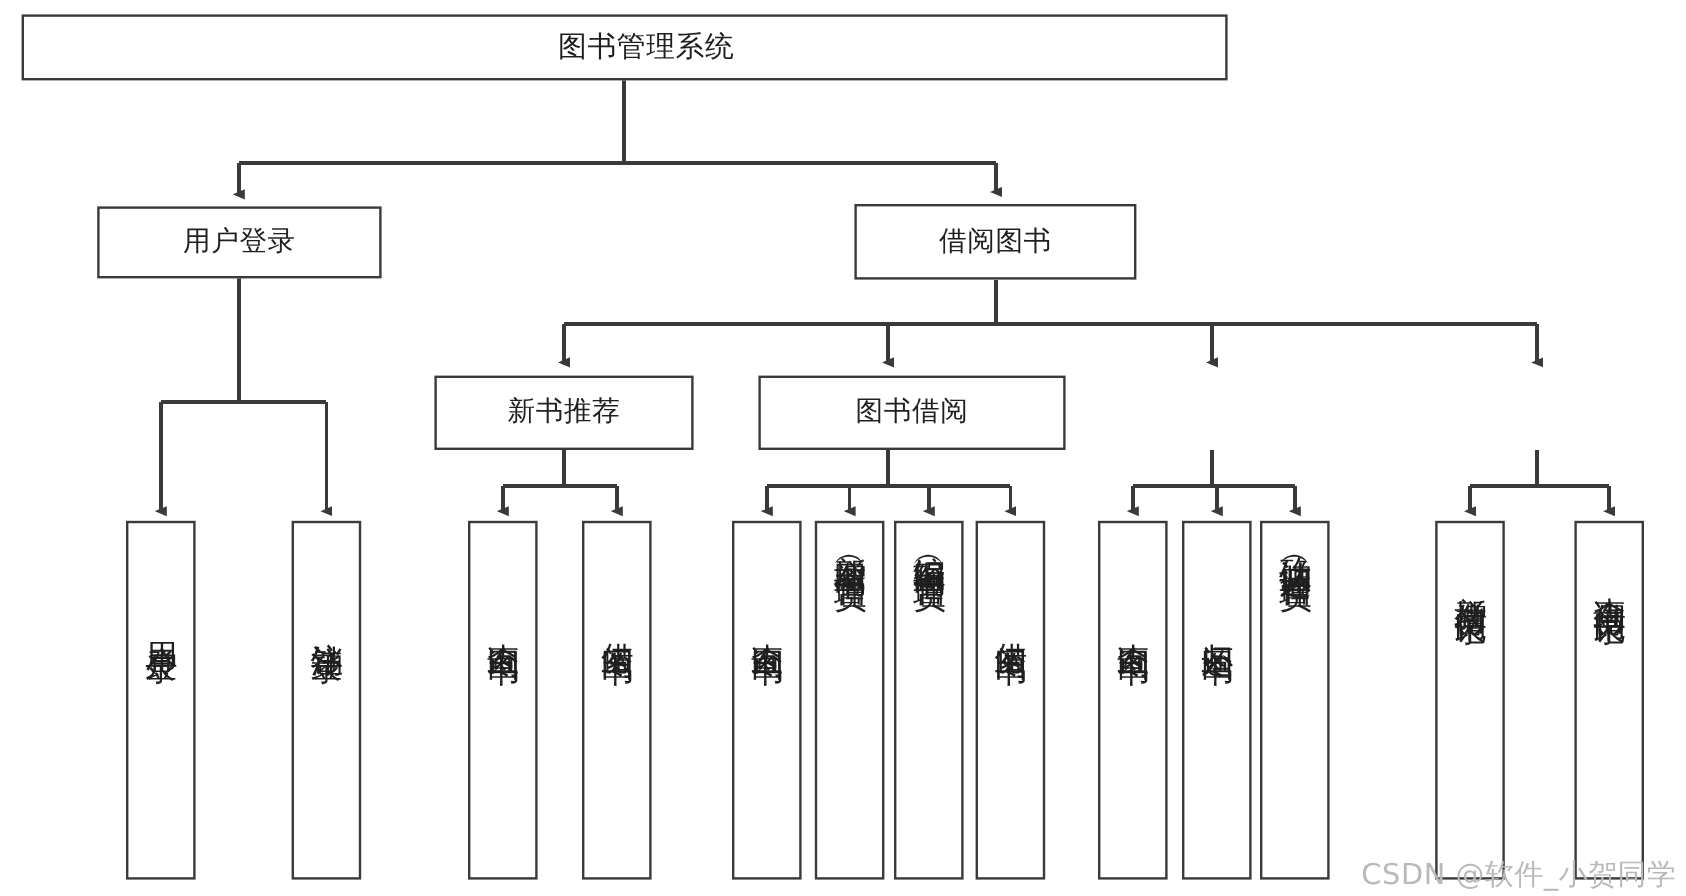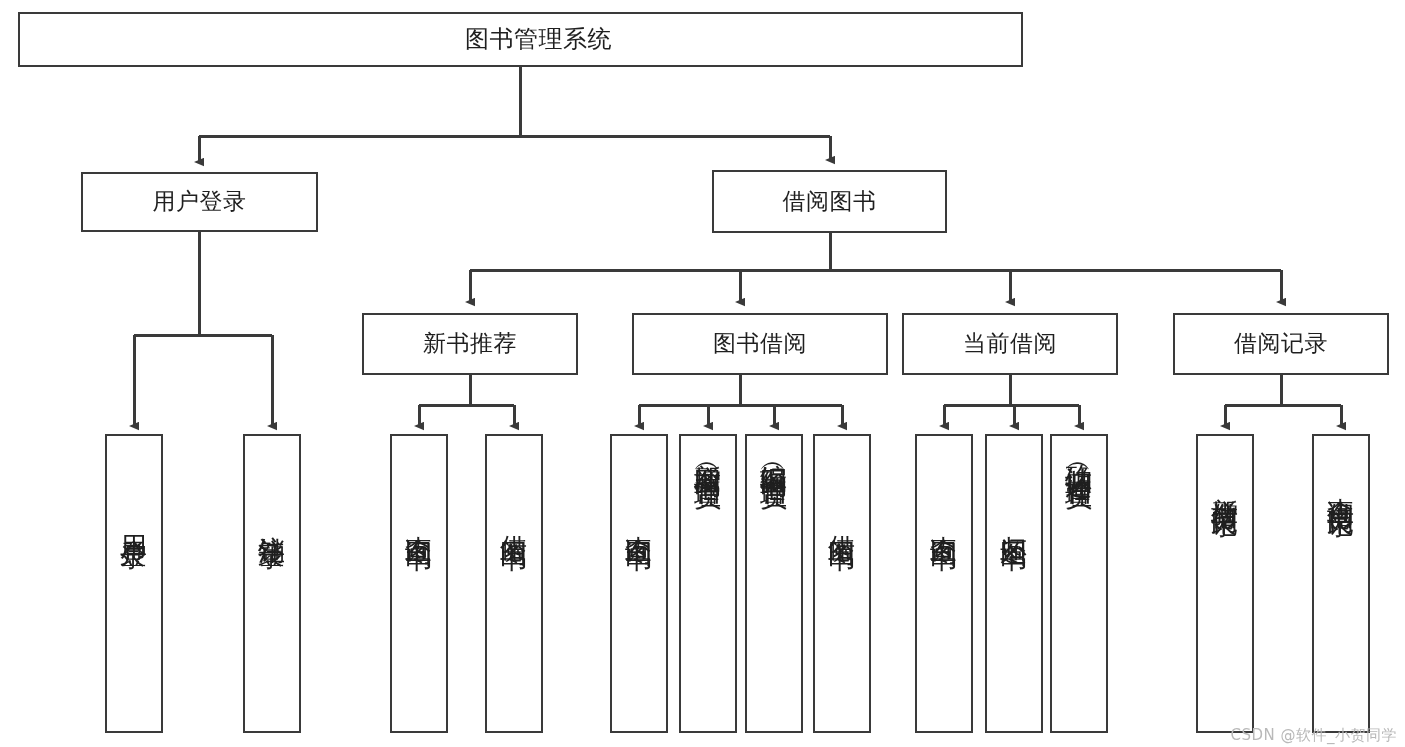--- a/index.html
+++ b/index.html
@@ -54,21 +54,21 @@
     -webkit-text-orientation:upright;
     font-size:27px;
     line-height:1;
     letter-spacing:3px;
     white-space:nowrap;
   }
   .watermark{
     position:absolute;
     right:8px;
     bottom:2px;
-    font-size:15px;
+    font-size:24px;
     color:#b9b9b9;
     letter-spacing:0.5px;
     white-space:nowrap;
     font-family:"DejaVu Sans","Liberation Sans",sans-serif;
   }
 </style>
 </head>
 <body>
 
 <div id="canvas">
@@ -136,27 +136,21 @@
   </div>
 
   <div class="node horiz" style="left:362px;top:313px;width:216px;height:62px;">
     <span class="lbl">新书推荐</span>
   </div>
 
   <div class="node horiz" style="left:632px;top:313px;width:256px;height:62px;">
     <span class="lbl">图书借阅</span>
   </div>
 
-  <div class="node horiz" style="left:902px;top:313px;width:216px;height:62px;">
-    <span class="lbl">当前借阅</span>
-  </div>
 
-  <div class="node horiz" style="left:1173px;top:313px;width:216px;height:62px;">
-    <span class="lbl">借阅记录</span>
-  </div>
 
   <div class="node vert" style="left:105px;top:434px;width:58px;height:299px;padding-top:78px;">
     <span class="lbl">用户登录</span>
   </div>
   <div class="node vert" style="left:243px;top:434px;width:58px;height:299px;padding-top:78px;">
     <span class="lbl">注销登录</span>
   </div>
 
   <div class="node vert" style="left:390px;top:434px;width:58px;height:299px;padding-top:78px;">
     <span class="lbl">查询图书</span>

